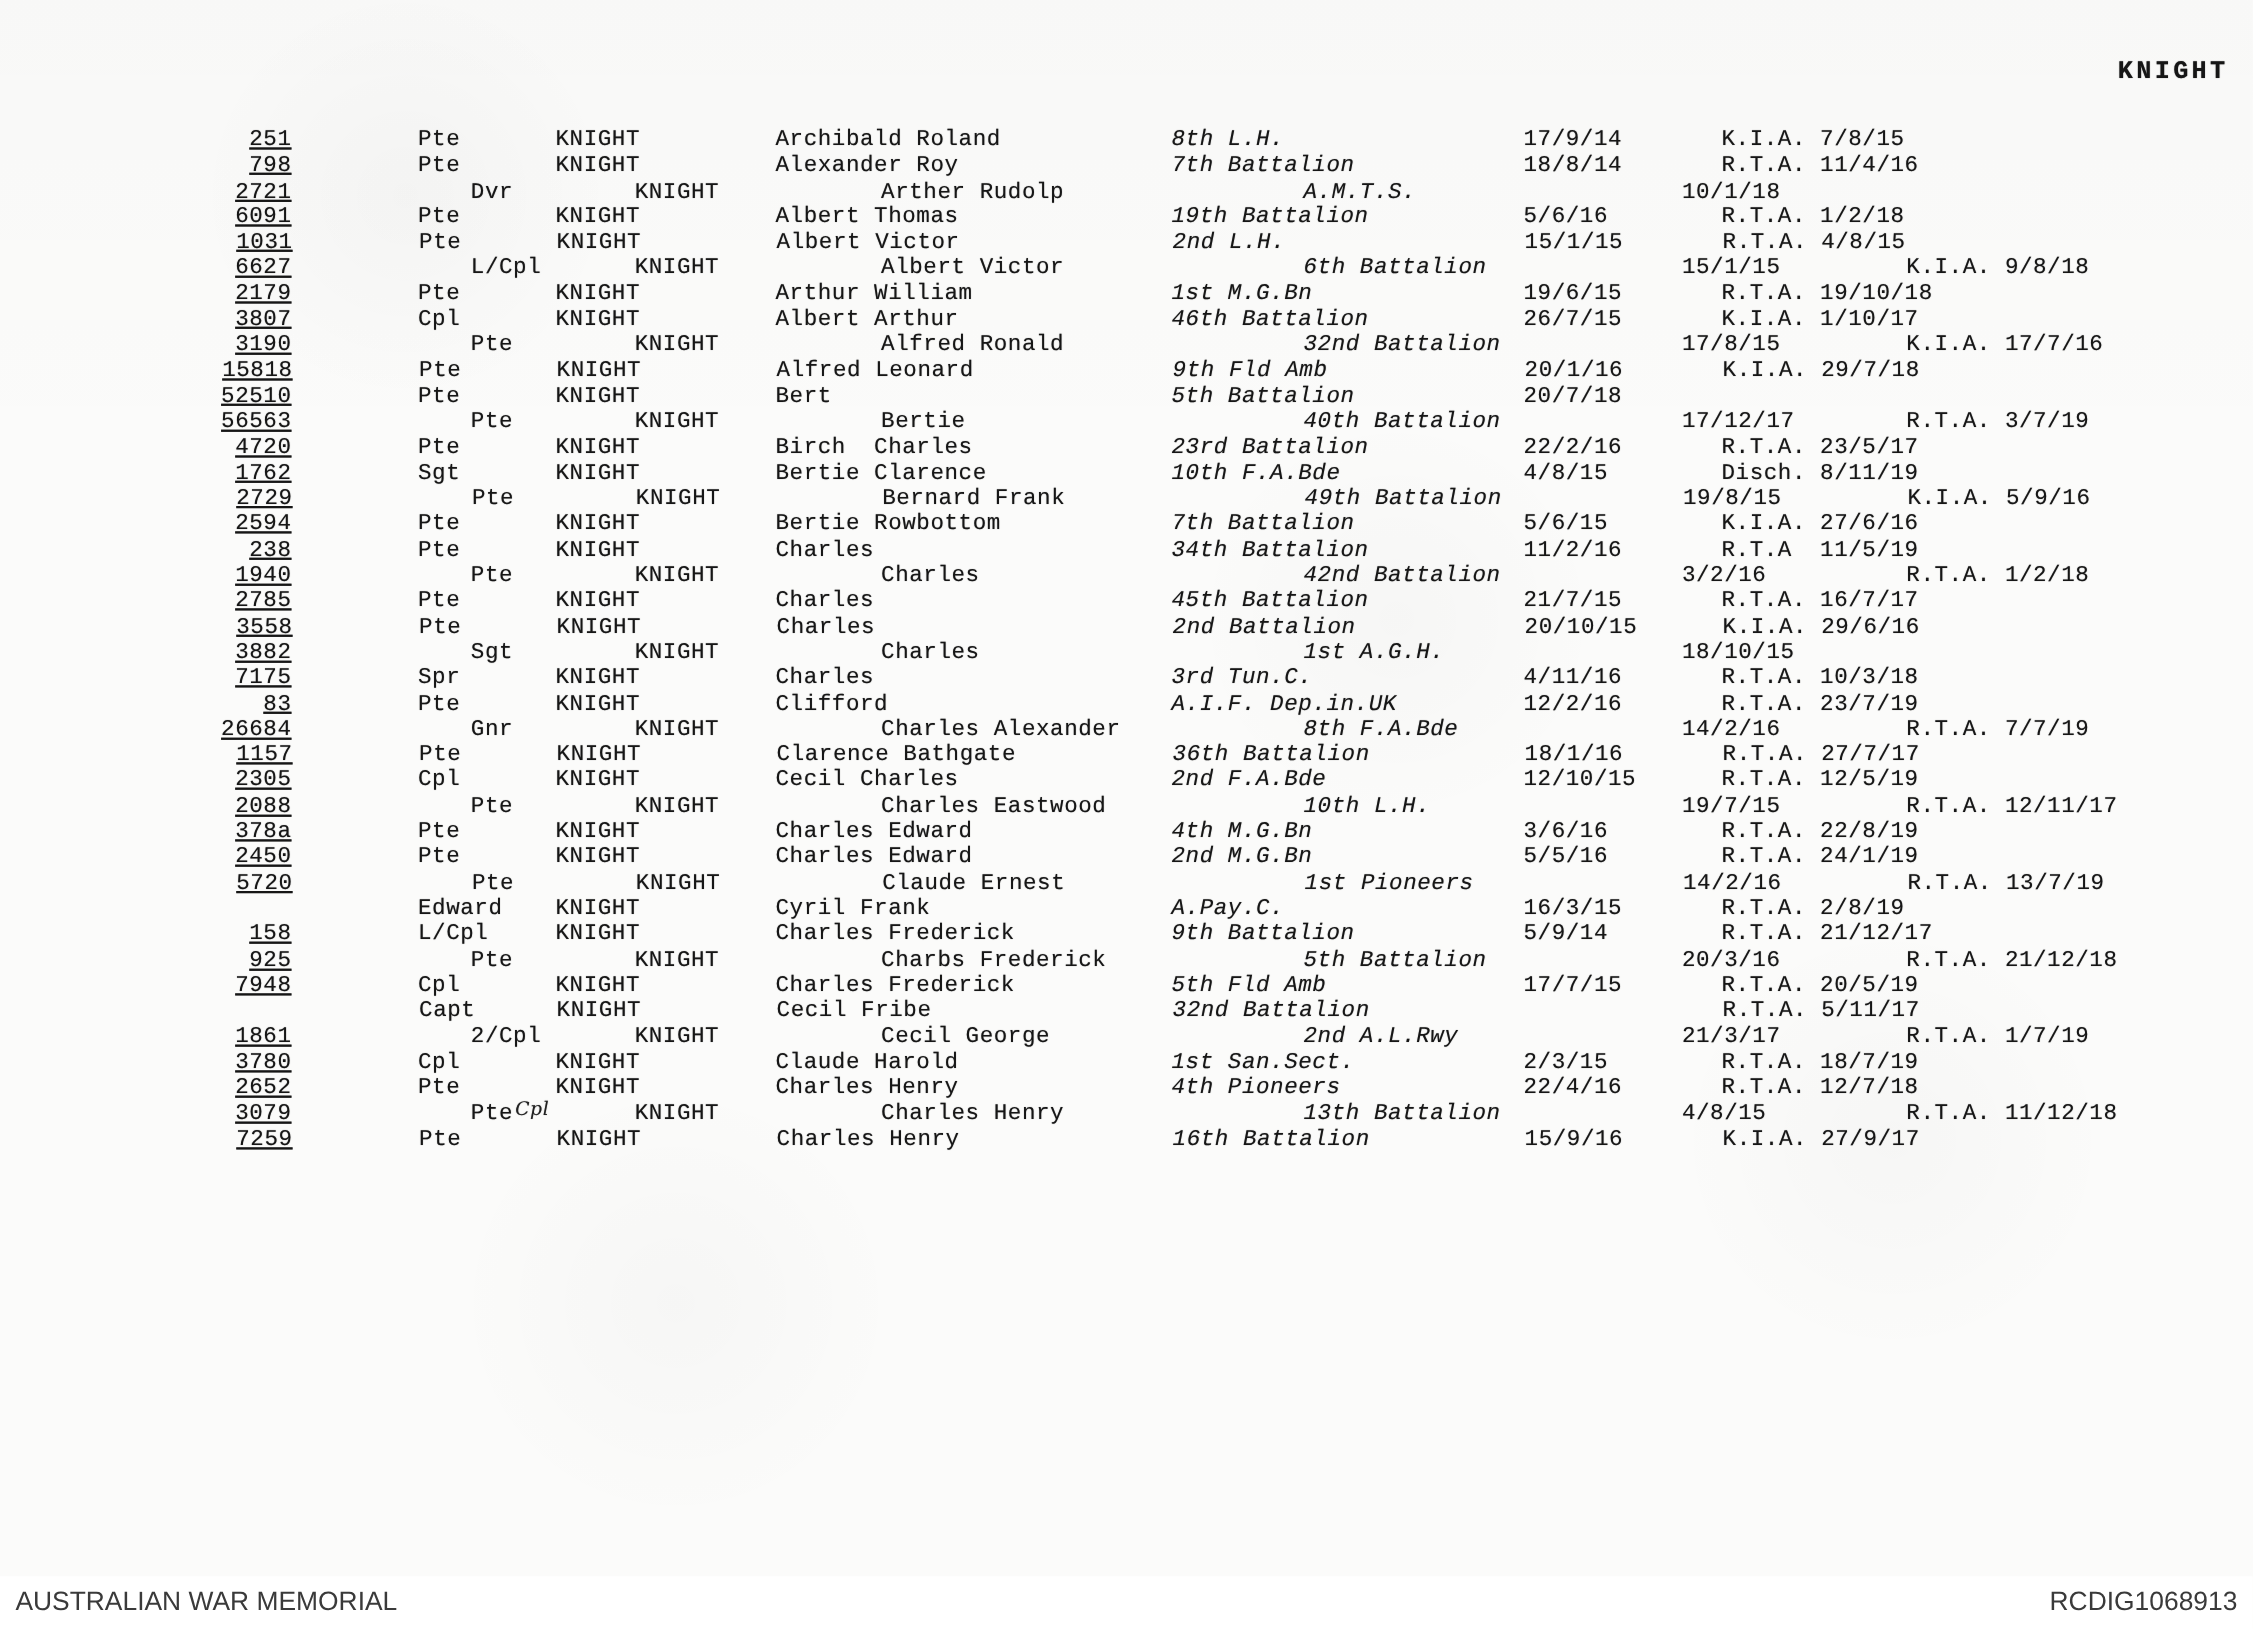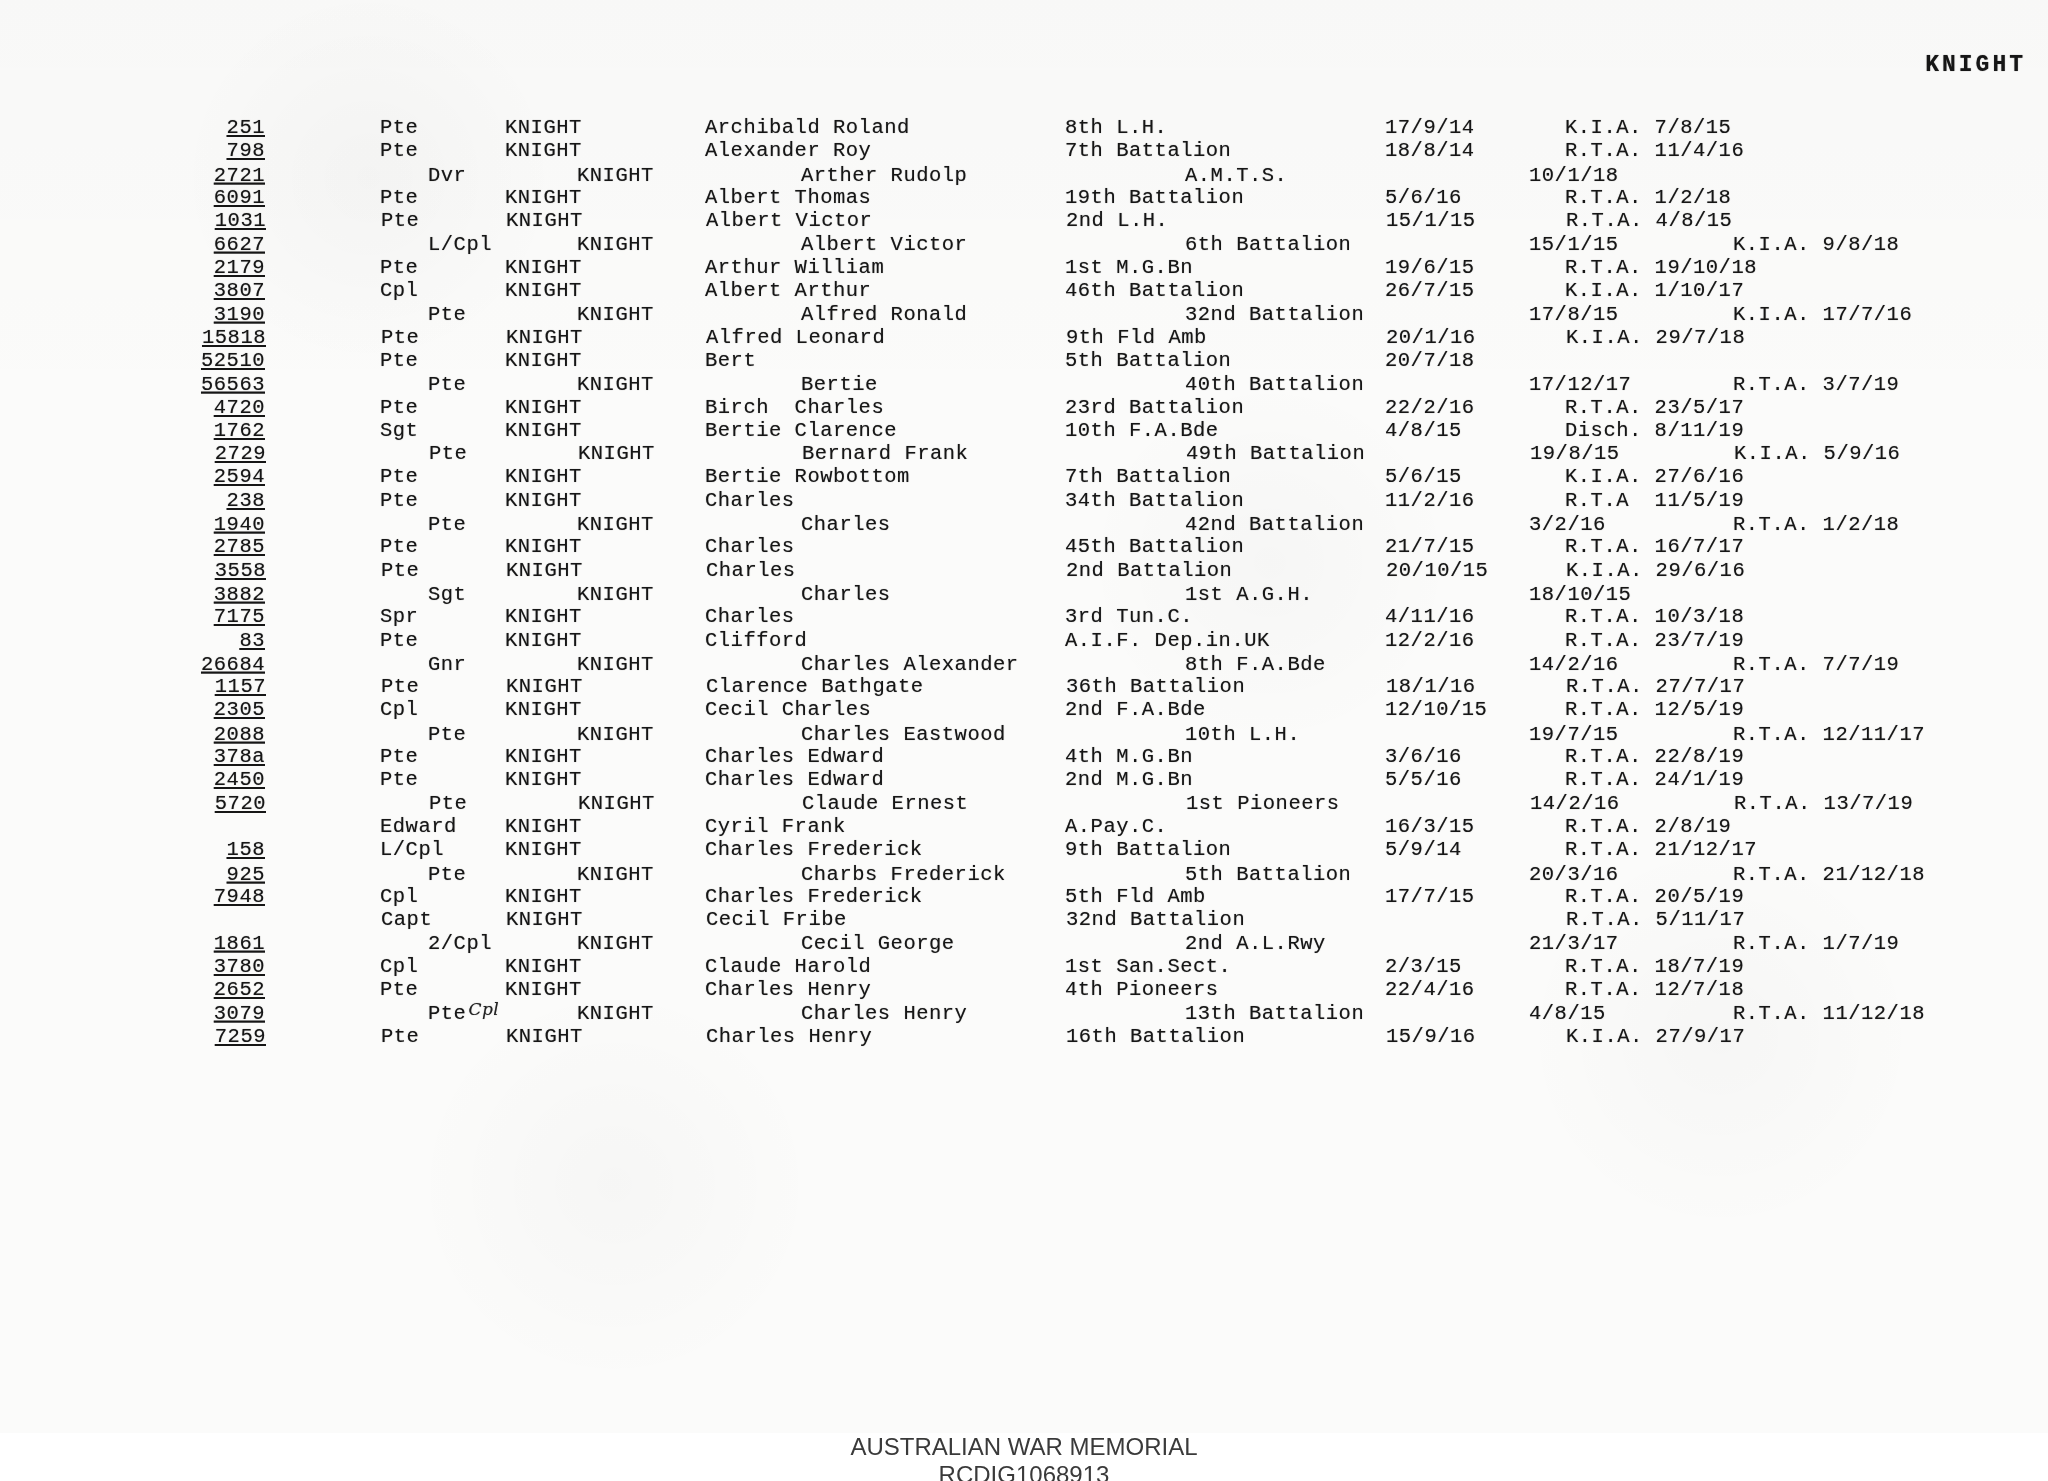--- a/index.html
+++ b/index.html
@@ -44,21 +44,21 @@
     white-space:pre;
     text-shadow:0 0 1px rgba(0,0,0,0.45);
   }
   .roll-row:nth-child(3n){transform:translateY(0.6px);gap:24px;}
   .roll-row:nth-child(5n){transform:translateX(1px);}
   .c-num{width:115px;text-align:right;flex:0 0 auto;text-decoration:underline;}
   .c-sp {width:115px;flex:0 0 auto;}
   .c-rank{width:125px;flex:0 0 auto;}
   .c-sur{width:200px;flex:0 0 auto;}
   .c-giv{width:360px;flex:0 0 auto;}
-  .c-unit{width:320px;flex:0 0 auto;}
+  .c-unit{width:320px;flex:0 0 auto;font-style:italic;}
   .c-date{width:180px;flex:0 0 auto;}
   .c-fate{width:435px;flex:0 0 auto;}
   .rank-annotation{
     font-family:"DejaVu Serif",serif;
     font-style:italic;
     font-size:17px;
     position:relative;
     top:-4px;
     margin-left:2px;
     color:#222;
@@ -69,21 +69,20 @@
     height:48px;
     display:flex;
     justify-content:space-between;
     align-items:center;
     padding:0 14px;
     box-sizing:border-box;
     font-family:"Liberation Sans","DejaVu Sans",sans-serif;
     font-size:24px;
     color:#3a3a3a;
     background:#ffffff;
-    flex-direction:column;
   }
 </style>
 </head>
 <body>
 
 <div class="scan-noise"></div>
 
 <div class="page-header">KNIGHT</div>
 
 <div class="roll" id="roll">

